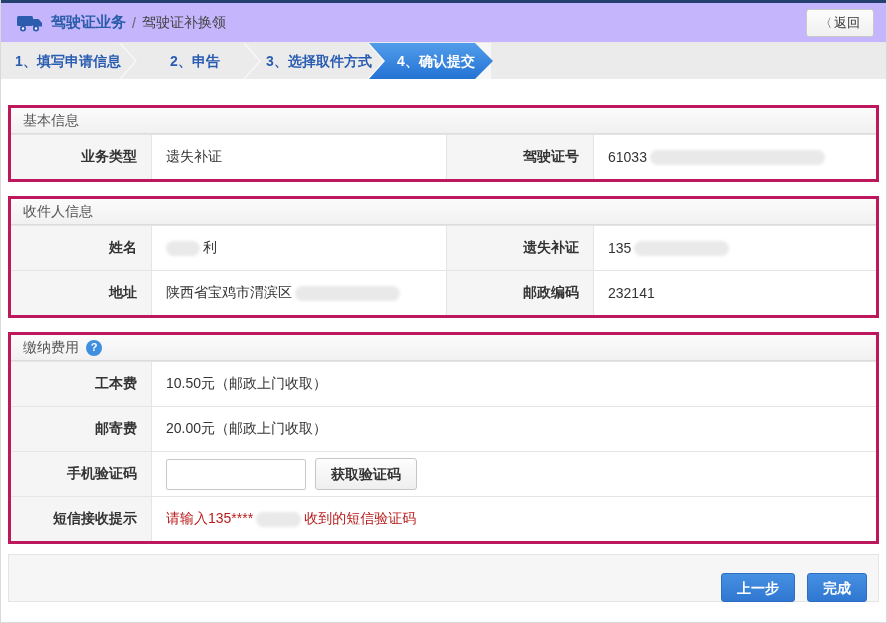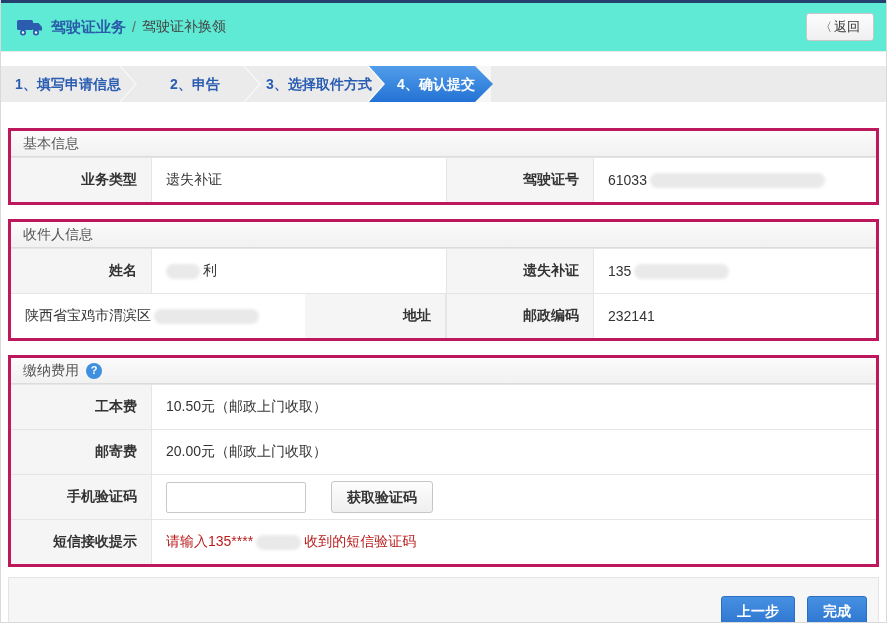--- a/index.html
+++ b/index.html
@@ -4,30 +4,30 @@
 <style>
   * { margin:0; padding:0; box-sizing:border-box; }
   html,body { width:887px; height:623px; background:#fff; }
   body { font-family:"Liberation Sans","DejaVu Sans",sans-serif; font-size:14px; color:#333; }
   .page { width:887px; height:623px; border:1px solid #d9d9d9; border-top:none; background:#fff; overflow:hidden; }
 
   
   .topbar { height:3px; background:#24406f; }
 
   
-  .header { height:49px; display:flex; align-items:center; padding:0 12px 0 16px; border-bottom:1px solid #e9e9e9; background:#5eead4; }
+  .header { height:40px; display:flex; align-items:center; padding:0 12px 0 16px; border-bottom:1px solid #e9e9e9; background:#c4b5fd; }
   .truck-icon { width:26px; height:20px; margin-right:8px; flex:0 0 auto; }
   .app-title { color:#2a5caa; font-size:15px; font-weight:bold; }
   .crumb-sep { color:#666; margin:0 6px; font-size:14px; }
   .crumb-current { color:#444; font-size:14px; }
   .back-btn { margin-left:auto; height:28px; line-height:26px; padding:0 13px; background:linear-gradient(#fcfcfc,#f0f0f0); border:1px solid #c9c9c9; border-radius:3px; color:#333; font-size:13px; cursor:pointer; }
   .back-btn .chev { font-size:12px; margin-right:2px; }
 
   
-  .steps { position:relative; height:36px; margin-top:14px; background:#f7f7f7; overflow:hidden; }
+  .steps { position:relative; height:36px; background:#f7f7f7; overflow:hidden; }
   .steps .filler { position:absolute; left:490px; right:0; top:0; height:36px; background:#ebebeb; }
   .step { position:absolute; top:0; height:36px; line-height:36px; text-align:center; font-weight:bold; font-size:14px; color:#2a5db2; background:#ebebeb; }
   .step-1 { left:0;   width:134px; clip-path:polygon(0 0,118px 0,100% 50%,118px 100%,0 100%); }
   .step-2 { left:120px; width:138px; clip-path:polygon(0 0,122px 0,100% 50%,122px 100%,0 100%,16px 50%); padding-left:10px; }
   .step-3 { left:244px; width:138px; clip-path:polygon(0 0,122px 0,100% 50%,122px 100%,0 100%,16px 50%); padding-left:10px; }
   .step-4 { left:368px; width:124px; clip-path:polygon(0 0,106px 0,100% 50%,106px 100%,0 100%,16px 50%); padding-left:10px;
             background:linear-gradient(#529dea,#2372d4); color:#fff; }
 
   
   .content { padding:0 7px; }
@@ -46,21 +46,21 @@
   .val.grow { flex:1; }
 
   .redact { display:inline-block; height:15px; border-radius:8px; background:#e9e9e9; filter:blur(1.5px); vertical-align:middle; margin:0 3px; }
   .redact.w-lic { width:175px; }
   .redact.w-name { width:34px; margin-left:0; }
   .redact.w-phone { width:95px; }
   .redact.w-addr { width:105px; }
   .redact.w-sms { width:45px; }
 
   .code-input { width:140px; height:31px; border:1px solid #c8c8c8; border-radius:2px; padding:0 8px; font-size:14px; font-family:inherit; }
-  .get-code-btn { margin-left:25px; height:32px; line-height:30px; padding:0 15px; background:linear-gradient(#fdfdfd,#efefef); border:1px solid #c6c6c6; border-radius:3px; font-size:14px; font-weight:bold; color:#333; cursor:pointer; }
+  .get-code-btn { margin-left:9px; height:32px; line-height:30px; padding:0 15px; background:linear-gradient(#fdfdfd,#efefef); border:1px solid #c6c6c6; border-radius:3px; font-size:14px; font-weight:bold; color:#333; cursor:pointer; }
 
   .hint { color:#b91c1c; }
 
   
   .footer { margin:10px 7px 0 7px; height:48px; background:#f6f6f6; border:1px solid #e4e4e4; display:flex; align-items:center; justify-content:flex-end; padding-right:11px; gap:12px; }
   .primary-btn { min-width:47px; height:29px; line-height:29px; padding:0 15px; background:linear-gradient(#4690e2,#2f77d1); border:1px solid #2b6ec4; border-radius:3px; color:#fff; font-size:14px; font-weight:bold; cursor:pointer;margin-top:18px; }
 </style>
 </head>
 <body>
 
@@ -117,25 +117,25 @@
           <span class="redact w-name"></span>
           <span>利</span>
         </div>
         <div class="cell lbl r">遗失补证</div>
         <div class="cell val grow">
           <span>135</span>
           <span class="redact w-phone"></span>
         </div>
       </div>
       <div class="row">
+        <div class="cell lbl">地址</div>
         <div class="cell val half">
           <span>陕西省宝鸡市渭滨区</span>
           <span class="redact w-addr"></span>
         </div>
-        <div class="cell lbl">地址</div>
         <div class="cell lbl r">邮政编码</div>
         <div class="cell val grow">232141</div>
       </div>
     </div>
 
     <div class="section">
       <div class="sec-header">
         <span>缴纳费用</span>
         <span class="help-icon">?</span>
       </div>

